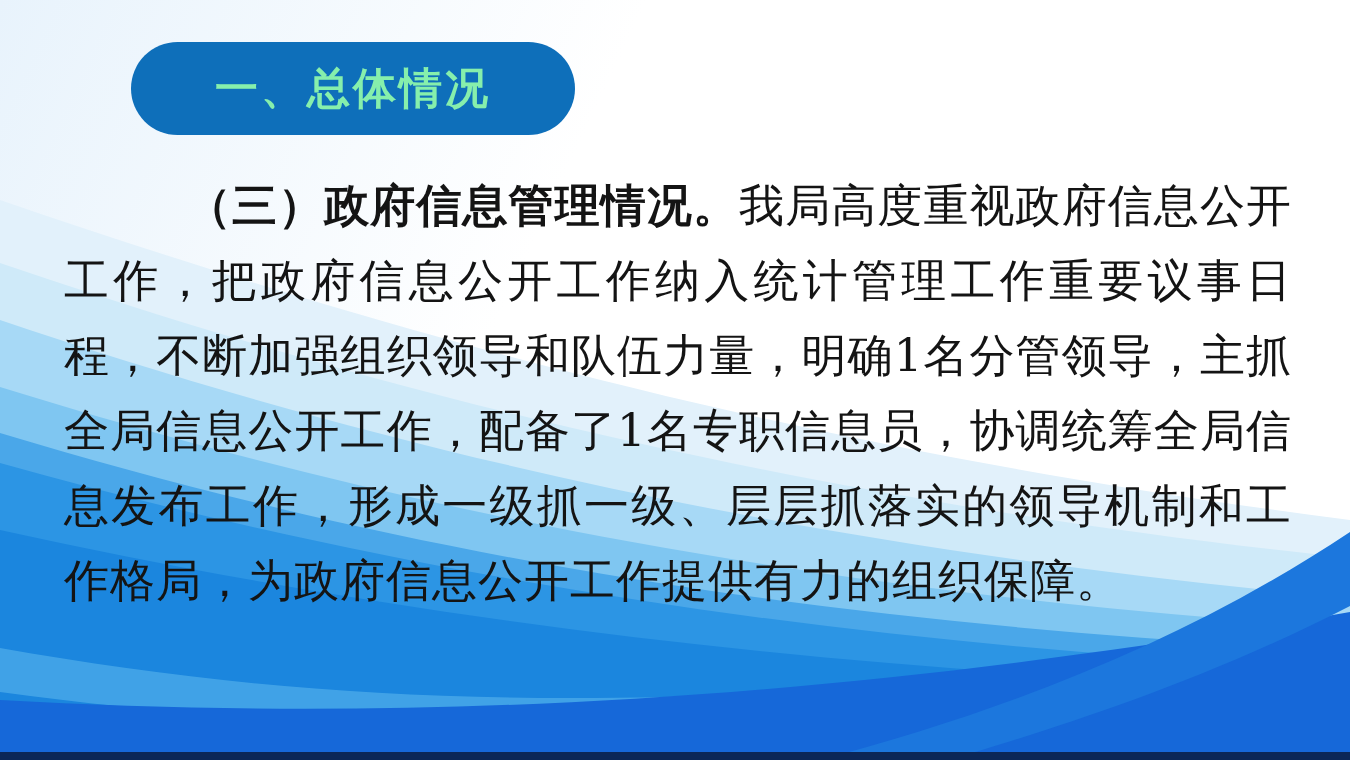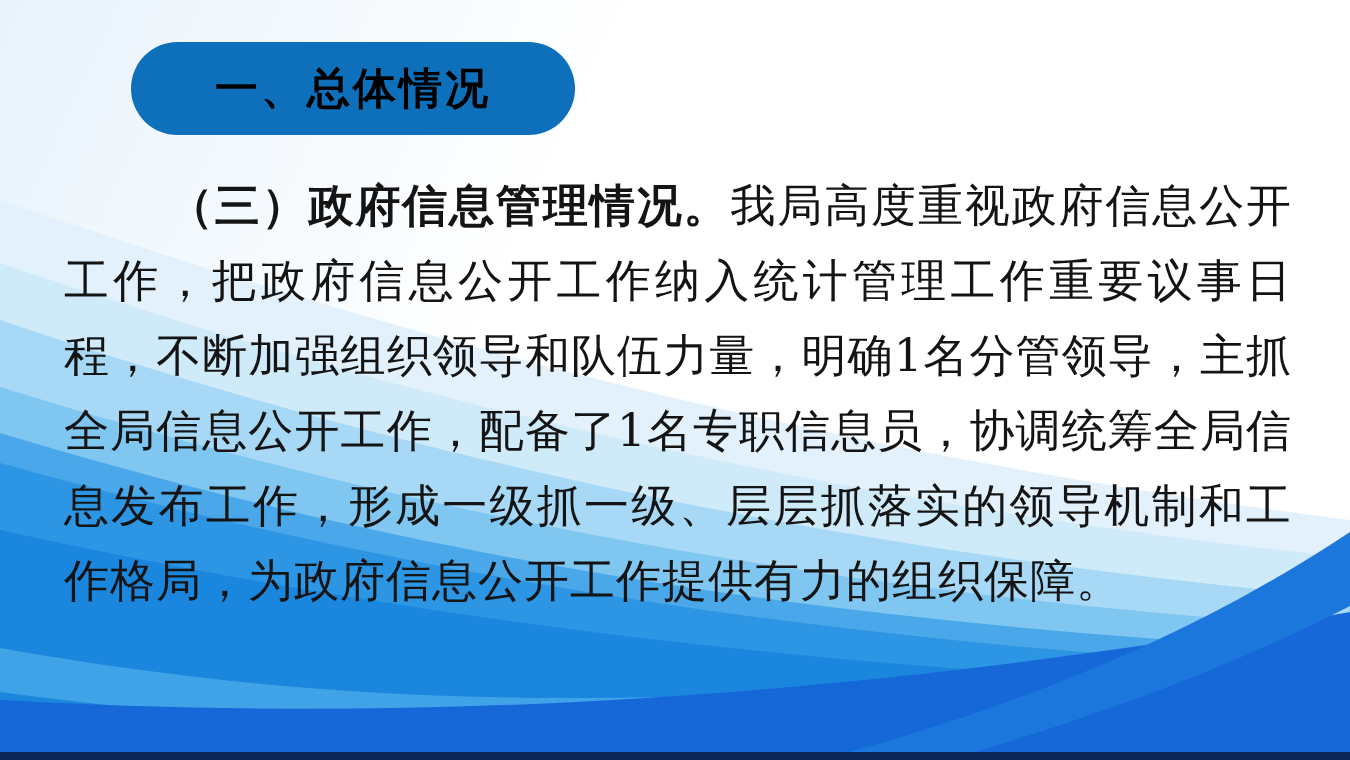--- a/index.html
+++ b/index.html
@@ -50,20 +50,21 @@
     font-family: "DejaVu Serif", "Liberation Serif", serif;
     font-size: 45px;
     line-height: 75px;
     text-align: justify;
     text-justify: inter-character;
     text-indent: 104px;
     letter-spacing: 1px;
   }
   .lead {
     font-weight: 700;
+    margin-left: 18px;
   }
 </style>
 </head>
 <body>
 
 <div class="slide" style="--bg-start: #e8f3fc;">
 
   <svg class="bg" viewBox="0 0 1350 760" preserveAspectRatio="none" aria-hidden="true">
     <path d="M0,200 C380,330 800,450 1350,520 L1350,760 L0,760 Z" style="fill: rgb(226, 241, 251);"></path>
     <path d="M0,263 C380,392 800,500 1350,558 L1350,760 L0,760 Z" style="fill: rgb(207, 234, 249);"></path>
@@ -72,20 +73,20 @@
     <path d="M0,433 C380,548 800,625 1350,650 L1350,760 L0,760 Z" style="fill: rgb(74, 167, 233);"></path>
     <path d="M0,463 C400,575 850,648 1350,668 L1350,760 L0,760 Z" style="fill: rgb(44, 149, 228);"></path>
     <path d="M0,530 C400,618 850,676 1350,688 L1350,760 L0,760 Z" style="fill: rgb(27, 134, 222);"></path>
     <path opacity="0.55" d="M0,648 C350,710 700,722 1350,640 L1350,672 C800,748 350,740 0,692 Z" style="fill: rgb(95, 185, 239);"></path>
     <path d="M0,700 C420,724 850,700 1350,612 L1350,760 L0,760 Z" style="fill: rgb(22, 104, 217);"></path>
     <path d="M820,760 C1000,712 1180,645 1350,532 L1350,606 C1190,688 1040,732 950,760 Z" style="fill: rgb(28, 119, 221);"></path>
     <rect x="0" y="752" width="1350" height="8" style="fill: rgb(11, 39, 87);"></rect>
   </svg>
 
   <div class="badge" style="background-color: rgb(14, 111, 186);">
-    <span class="badge-label" style="color: #000000;">一、总体情况</span>
+    <span class="badge-label" style="color: #86efac;">一、总体情况</span>
   </div>
 
   <div class="body-text" style="color: rgb(20, 20, 20);">
     <span class="lead">（三）政府信息管理情况。</span><span>我局高度重视政府信息公开工作，把政府信息公开工作纳入统计管理工作重要议事日程，不断加强组织领导和队伍力量，明确1名分管领导，主抓全局信息公开工作，配备了1名专职信息员，协调统筹全局信息发布工作，形成一级抓一级、层层抓落实的领导机制和工作格局，为政府信息公开工作提供有力的组织保障。</span>
   </div>
 
 </div>
 
 </body></html>

